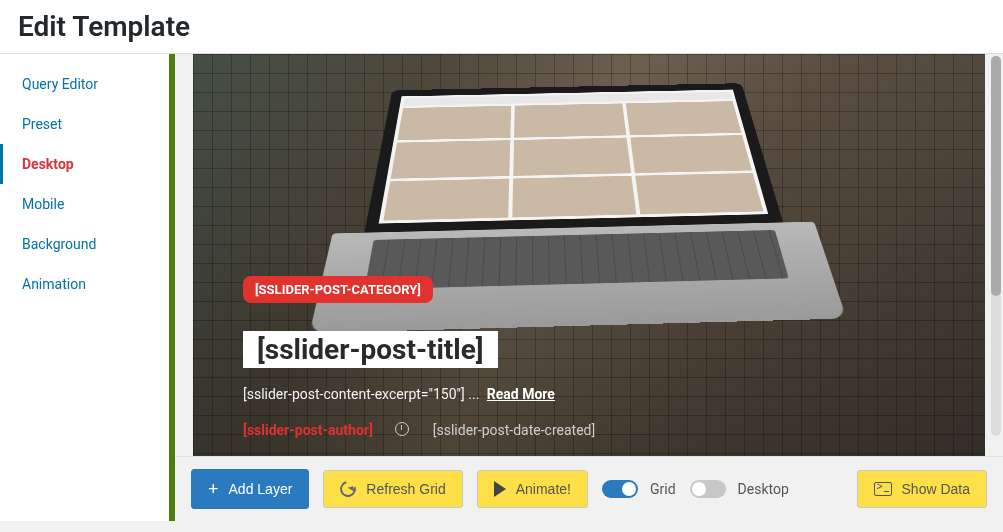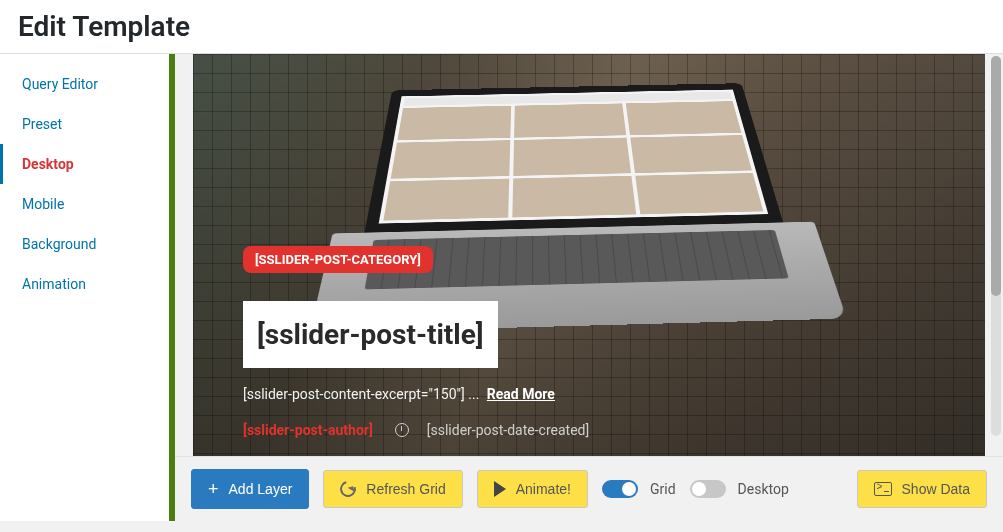--- a/index.html
+++ b/index.html
@@ -24,26 +24,26 @@
 .laptop-screen { position: absolute; top: 0; left: 60px; width: 400px; height: 230px; background: #1a1a1a; border-radius: 8px 8px 0 0; padding: 12px; }
 .laptop-screen-inner { width: 100%; height: 100%; background: #f4f4f4; display: grid; grid-template-columns: repeat(3,1fr); grid-template-rows: 14px repeat(3,1fr); gap: 4px; padding: 4px; }
 .thumb { background: #c9b9a5; }
 .thumb.h { grid-column: 1 / -1; background: #e8e8e8; }
 .laptop-base { position: absolute; top: 230px; left: 30px; width: 460px; height: 120px; background: linear-gradient(#b9b9b9,#9a9a9a); border-radius: 4px 4px 14px 14px; }
 .kb { position: absolute; top: 10px; left: 40px; right: 40px; height: 62px; background: #4a4a4a; border-radius: 3px; background-image:
   repeating-linear-gradient(to right, #595959 0 14px, #4a4a4a 14px 15px),
   repeating-linear-gradient(to bottom, #595959 0 10px, #4a4a4a 10px 11px); }
 .layers { position: absolute; left: 50px; right: 30px; bottom: 18px; }
 .cat { display: inline-block; background: #e2322d; color: #fff; font-weight: 700; font-size: 13px; padding: 6px 12px; margin-bottom: 28px; border-radius: 8px; }
-.title { display: inline-block; background: #fff; color: #2a2a2a; font-weight: 700; font-size: 28px; padding: 17px 14px; margin-bottom: 18px; }
+.title { display: inline-block; background: #fff; color: #2a2a2a; font-weight: 700; font-size: 28px; padding: 2px 14px; margin-bottom: 18px; }
 .excerpt { color: #f2f2f2; font-size: 14px; margin-bottom: 20px; }
 .excerpt .rm { color: #fff; font-weight: 700; text-decoration: underline; margin-left: 4px; margin-top: 9px; }
 .meta { display: flex; align-items: center; gap: 22px; font-size: 14px; }
 .author { color: #e2322d; font-weight: 700; }
-.date { color: #cfcfcf; display: flex; align-items: center; gap: 18px; }
+.date { color: #cfcfcf; display: flex; gap: 24px; }
 .clock { width: 14px; height: 14px; border: 1.5px solid #cfcfcf; border-radius: 50%; position: relative; }
 .clock::after { content: ""; position: absolute; left: 5px; top: 2px; width: 1.5px; height: 5px; background: #cfcfcf; }
 .toolbar { display: flex; align-items: center; gap: 14px; padding: 12px 16px; background: #f1f1f1; border-top: 1px solid #e3e3e3; }
 .btn { display: inline-flex; align-items: center; gap: 10px; border: 1px solid #c8c8c8; background: #fde047; color: #555; padding: 10px 16px; border-radius: 3px; cursor: pointer; font-size: 14px; }
 .btn.primary { background: #2a7abf; border-color: #2a7abf; color: #fff; }
 .plus { font-size: 18px; line-height: 1; }
 .refresh-icon { width: 16px; height: 16px; border: 2px solid #666; border-radius: 50%; border-top-color: transparent; position: relative; transform: rotate(30deg); }
 .refresh-icon::after { content: ""; position: absolute; top: -3px; right: -1px; border: 4px solid transparent; border-bottom-color: #666; }
 .play-icon { width: 0; height: 0; border-left: 12px solid #444; border-top: 8px solid transparent; border-bottom: 8px solid transparent; }
 .toggle { width: 36px; height: 18px; border-radius: 9px; position: relative; cursor: pointer; }

